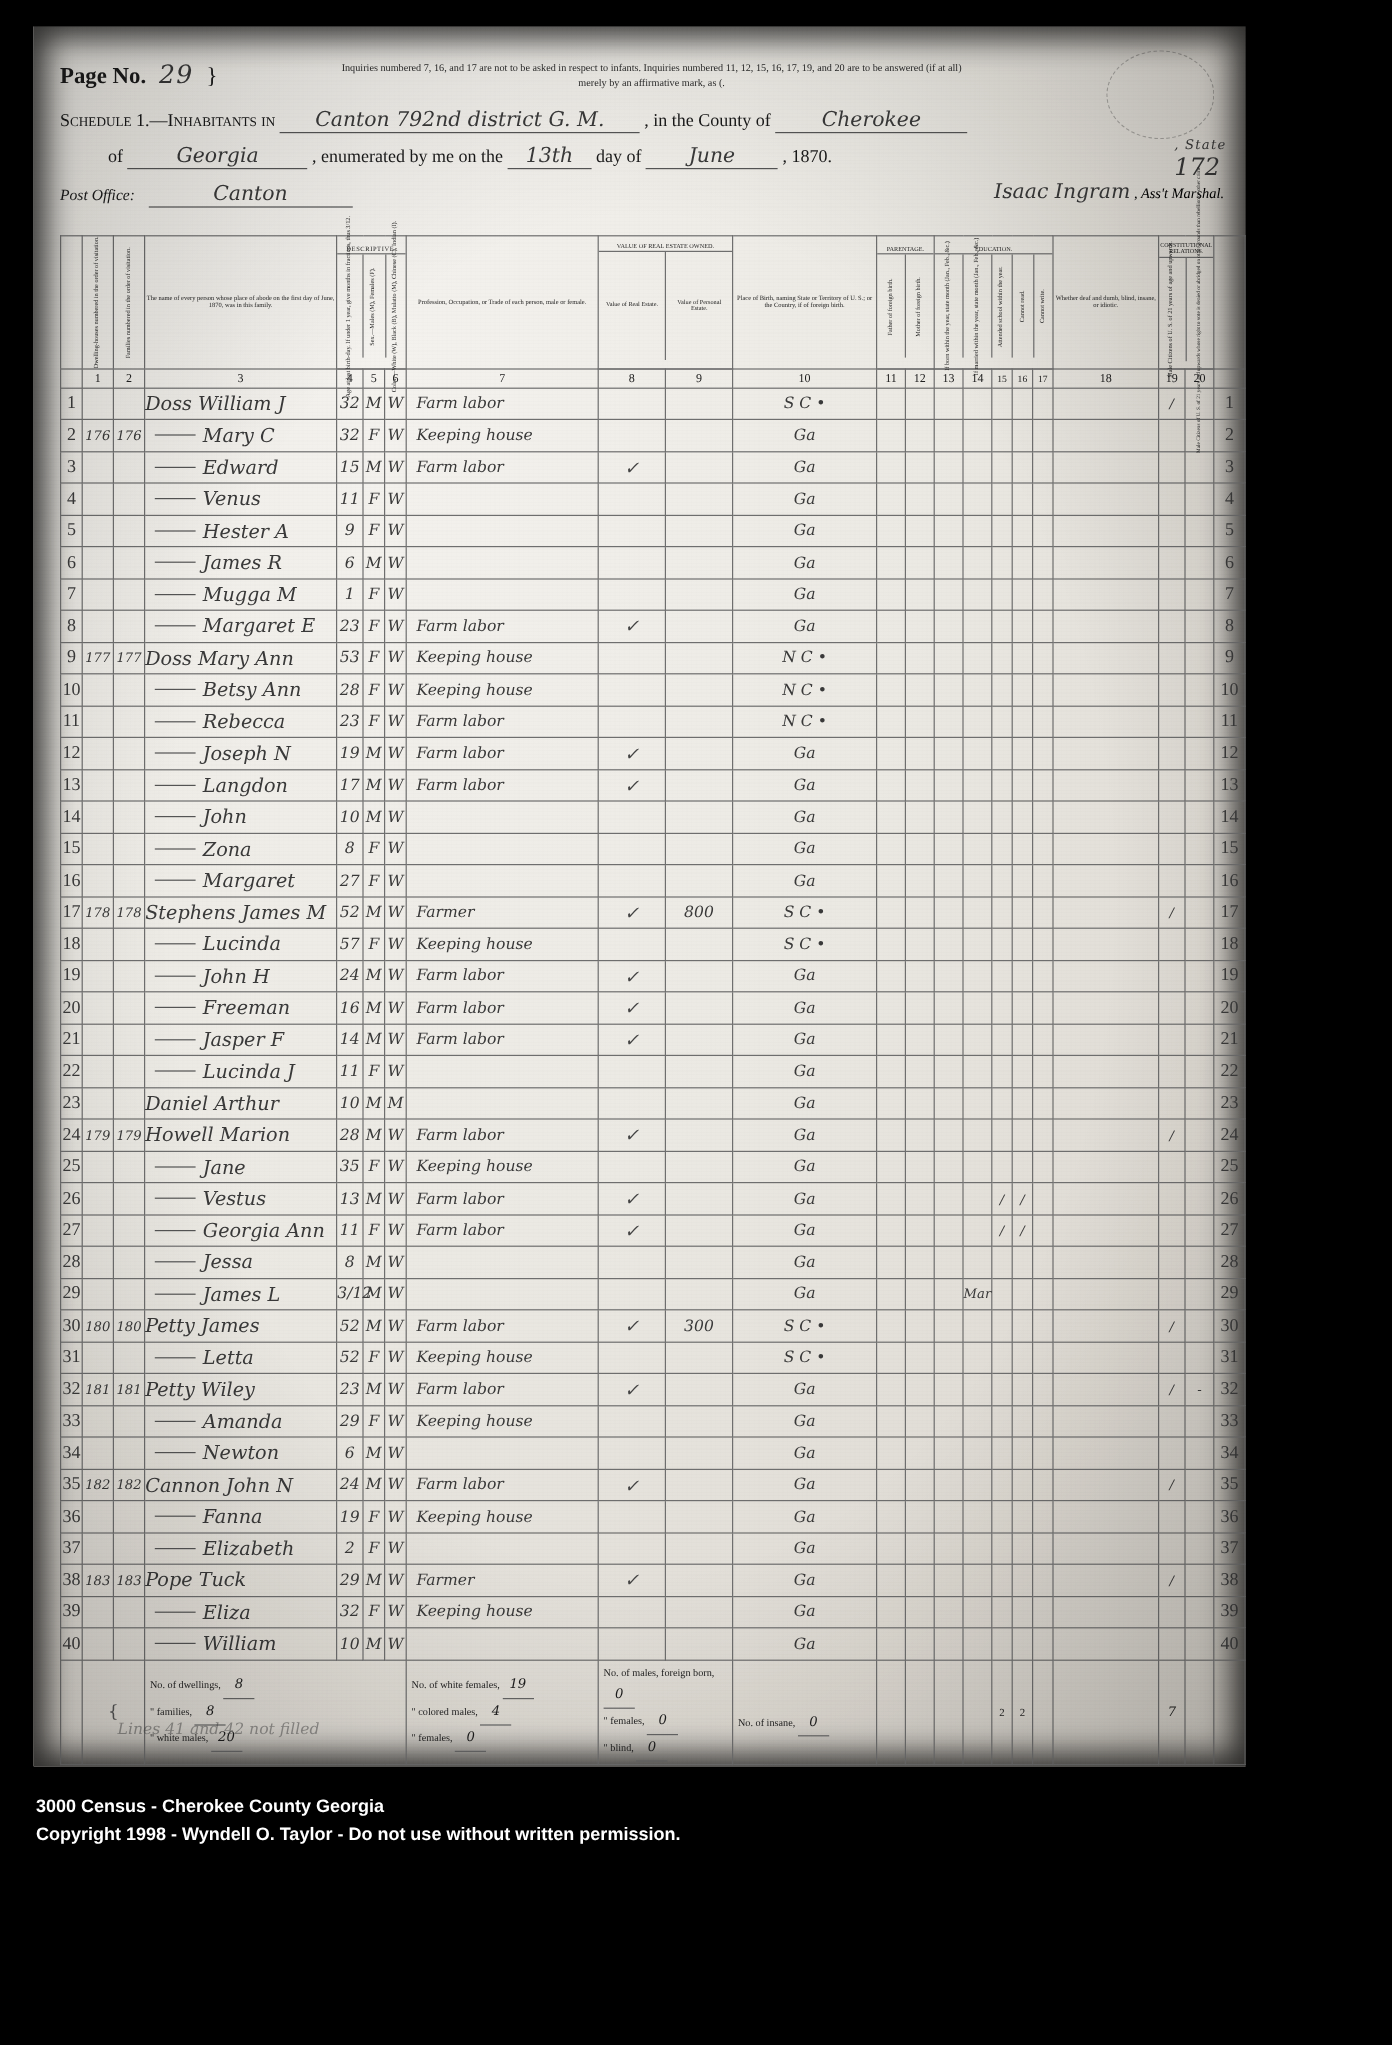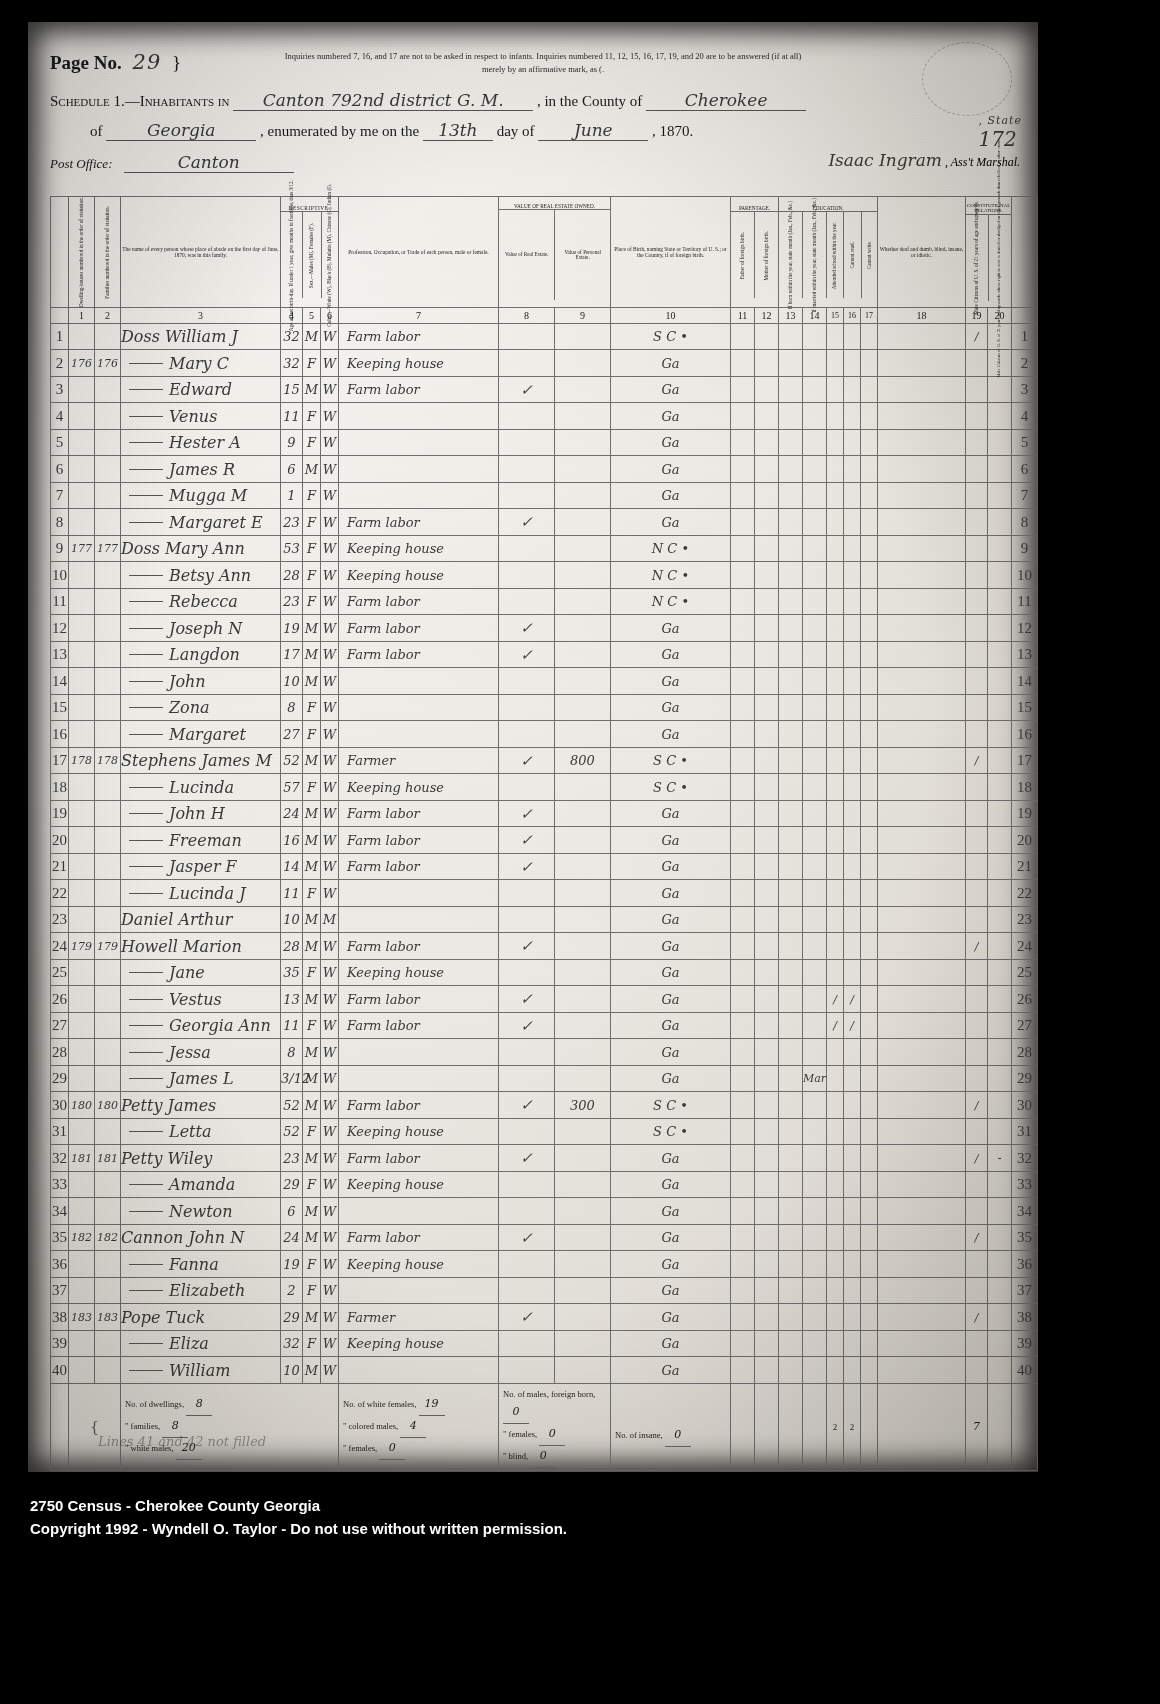--- a/index.html
+++ b/index.html
@@ -1258,15 +1258,15 @@
       <td></td>
       <td></td>
     </tr>
   </tbody>
     </table>
 
   <div class="pencil" style="left:70px;top:1412px;font-size:13px;">Lines 41 and 42 not filled</div>
 </div>
 
 <div class="caption">
-  <div>2750 Census - Cherokee County Georgia</div>
-  <div>Copyright 1992 - Wyndell O. Taylor - Do not use without written permission.</div>
+  <div>3000 Census - Cherokee County Georgia</div>
+  <div>Copyright 1998 - Wyndell O. Taylor - Do not use without written permission.</div>
 </div>
 
 </body></html>

